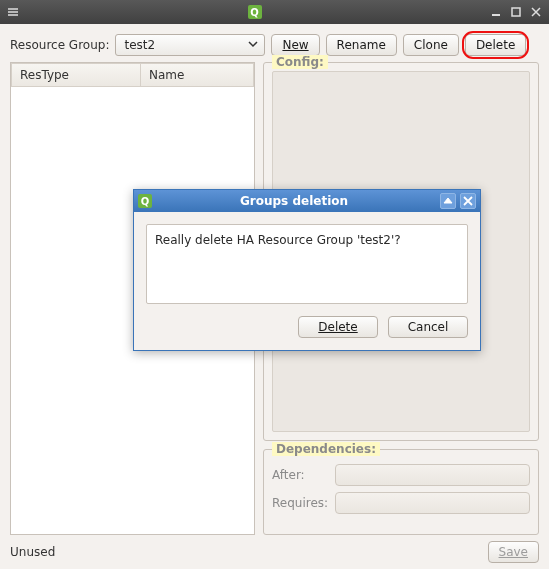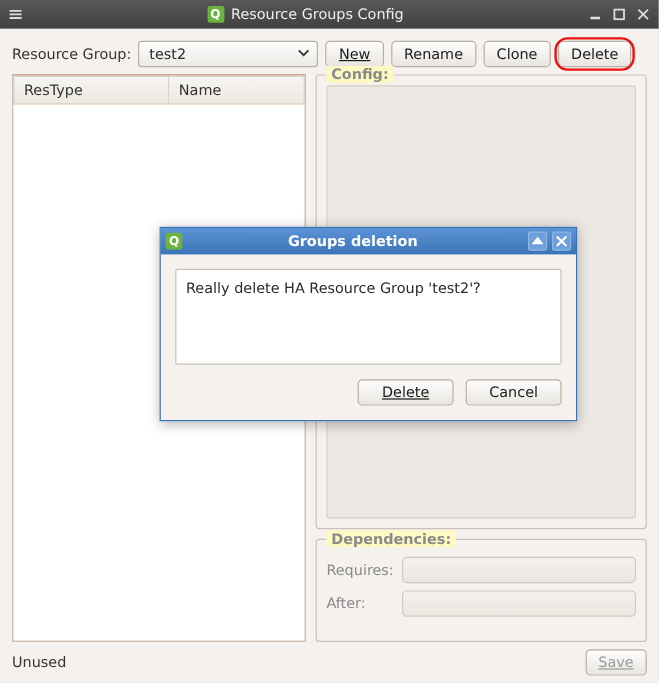--- a/index.html
+++ b/index.html
@@ -176,21 +176,20 @@
 <div class="titlebar">
   <div class="tb-left">
     <span class="tb-menu tb-btn">
       <svg viewBox="0 0 12 12">
           <path d="M1 3h10M1 6h10M1 9h10" stroke="#ddd" stroke-width="1.5"></path>
         </svg>
     </span>
   </div>
   <div class="tb-title">
     <span class="q-logo">Q</span>
-    <span>Resource Groups Config</span>
   </div>
   <div class="tb-right">
     <span class="tb-btn">
         <svg viewBox="0 0 12 12">
           <path d="M2 9h8" stroke="#ddd" stroke-width="2"></path>
         </svg>
       </span>
     <span class="tb-btn">
         <svg viewBox="0 0 12 12">
           <rect x="2" y="2" width="8" height="8" fill="none" stroke="#ddd" stroke-width="1.5"></rect>
@@ -241,25 +240,25 @@
     </div>
 
     <div class="right-pane">
       <div class="groupbox config-box">
         <span class="legend">Config:</span>
         <div class="config-inner"></div>
       </div>
       <div class="groupbox deps-box">
         <span class="legend">Dependencies:</span>
         <div class="deps-row">
-          <span class="deps-label">Requires:</span>
+          <span class="deps-label">After:</span>
           <div class="deps-field"></div>
         </div>
         <div class="deps-row">
-          <span class="deps-label">After:</span>
+          <span class="deps-label">Requires:</span>
           <div class="deps-field"></div>
         </div>
       </div>
     </div>
   </div>
 
   <div class="footer">
     <span class="status">Unused</span>
     <span class="btn disabled">
       <span class="ul">Save</span>

